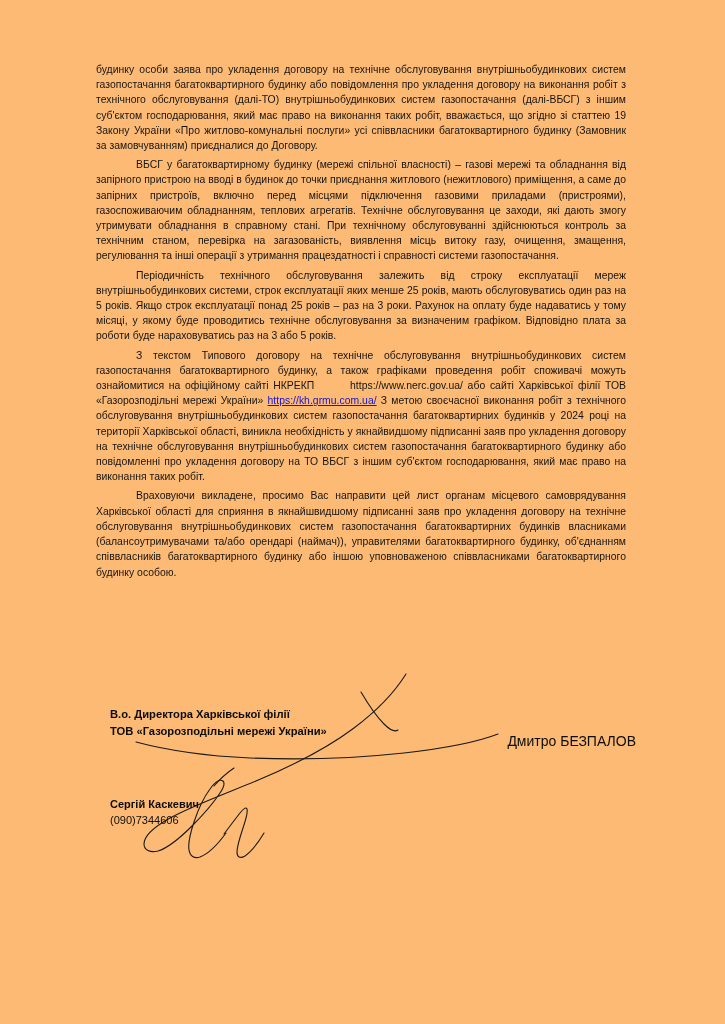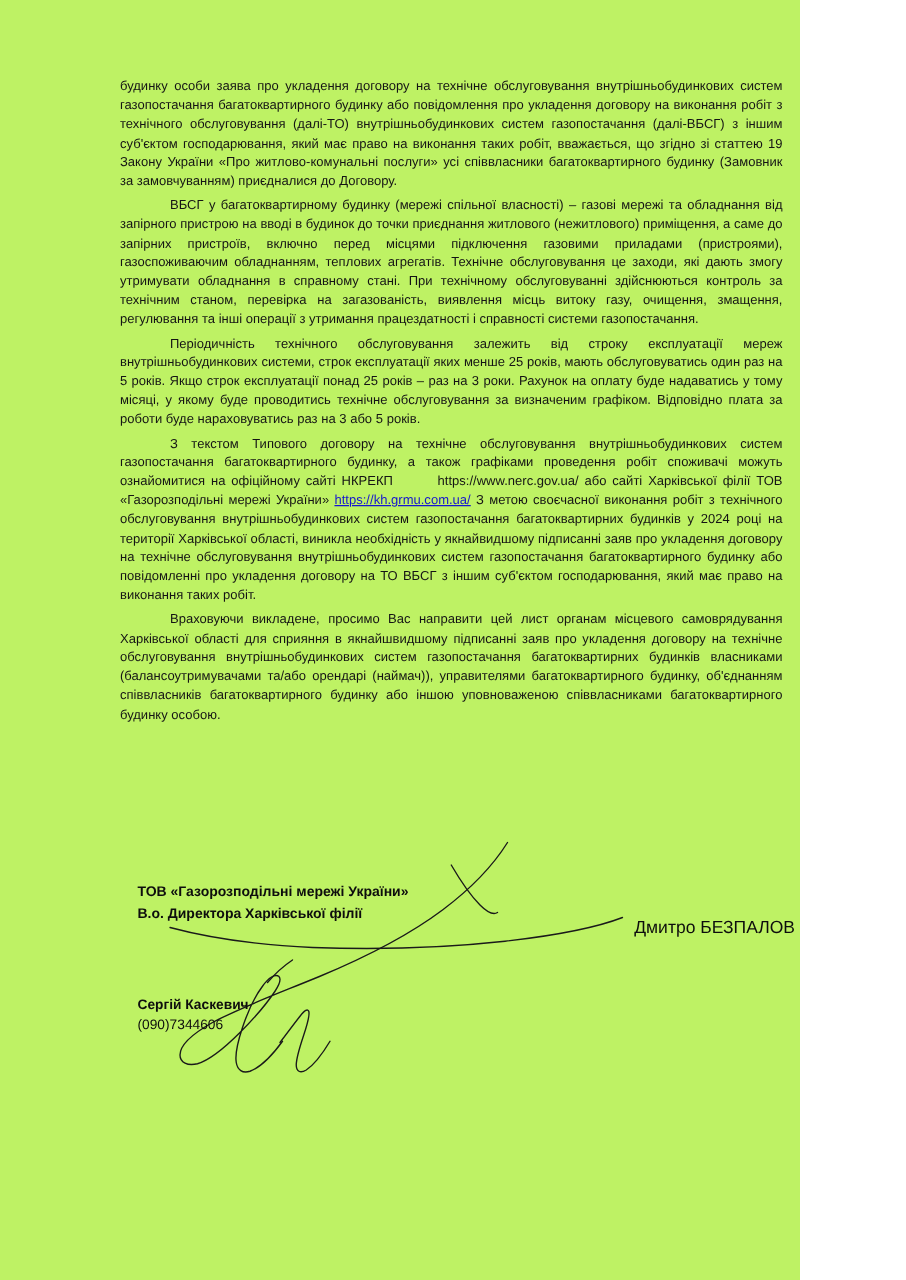--- a/index.html
+++ b/index.html
@@ -11,23 +11,23 @@
     width: 725px;
     height: 1024px;
     position: relative;
     font-family: "Liberation Sans", sans-serif;
     color: #111111;
     overflow: hidden;
   }
   .page {
     position: absolute;
     left: 0; top: 0;
-    width: 640px;
+    width: 725px;
     height: 1024px;
-    background: #bef264;
+    background: #fdba74;
   }
   .doc-body {
     position: absolute;
     left: 96px;
     top: 62px;
     width: 530px;
   }
   p.para {
     margin: 0 0 0 0;
     text-align: justify;
@@ -118,22 +118,22 @@
       <path d="M310,24 C300,40 282,60 258,78 C230,99 196,116 160,131 C126,145 96,156 74,168 C58,177 48,186 48,194 C48,200 54,203 62,201 C72,198 84,188 96,176 C108,164 118,152 124,143 C128,137 129,133 127,131 C124,129 119,132 114,139 C108,147 102,160 98,172 C94,184 92,194 93,200 C94,206 98,209 104,207 C112,204 122,194 130,183"></path>
       <path d="M128,184 C134,176 140,168 144,163 C148,158 150,157 151,159 C152,162 150,169 147,178 C144,187 141,196 141,202 C141,207 144,209 149,206 C155,202 162,193 168,183"></path>
       <path d="M40,92 C70,100 110,106 154,108 C206,110 262,108 308,103 C352,98 384,91 402,84"></path>
       <path d="M265,42 C272,54 280,66 288,74 C294,80 299,82 302,80"></path>
       <path d="M118,136 C124,129 132,122 138,118"></path>
     </g>
   </svg>
 
   <div class="sign-block">
     <div class="sign-left">
+      <div>В.о. Директора Харківської філії</div>
       <div>ТОВ «Газорозподільні мережі України»</div>
-      <div>В.о. Директора Харківської філії</div>
     </div>
     <div class="sign-right">Дмитро БЕЗПАЛОВ</div>
   </div>
 
   <div class="contact-block">
     <div class="contact-name">Сергій Каскевич</div>
     <div class="contact-phone">(090)7344606</div>
   </div>
 
 </div>

